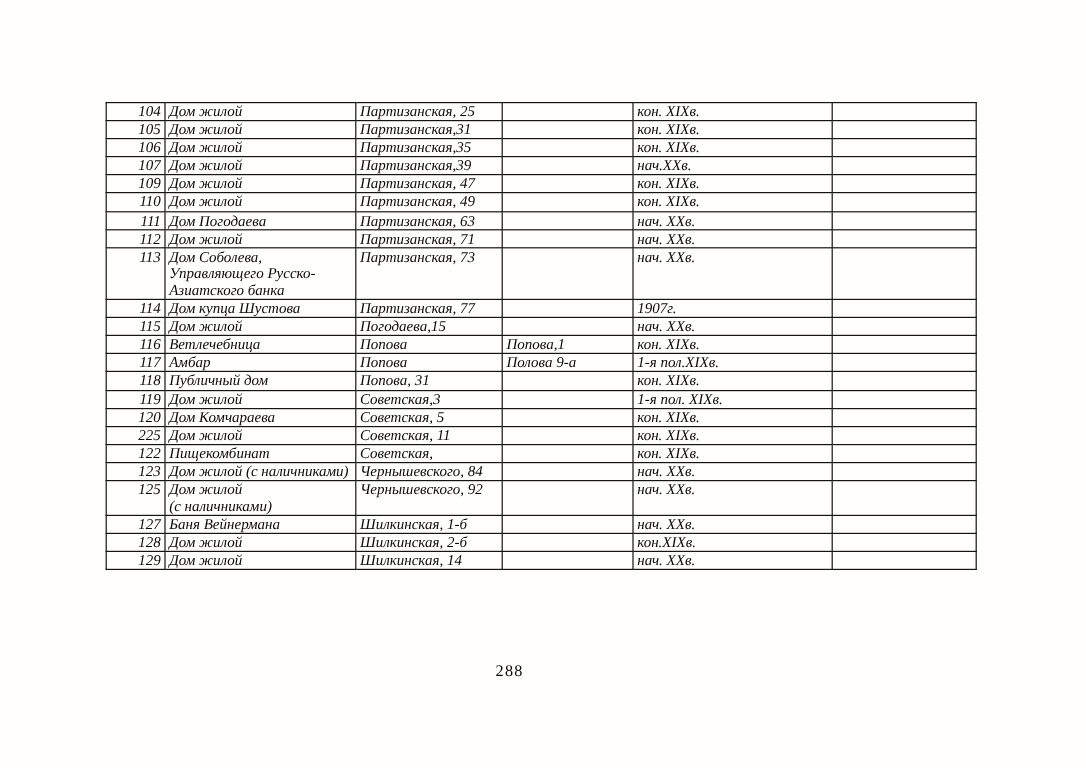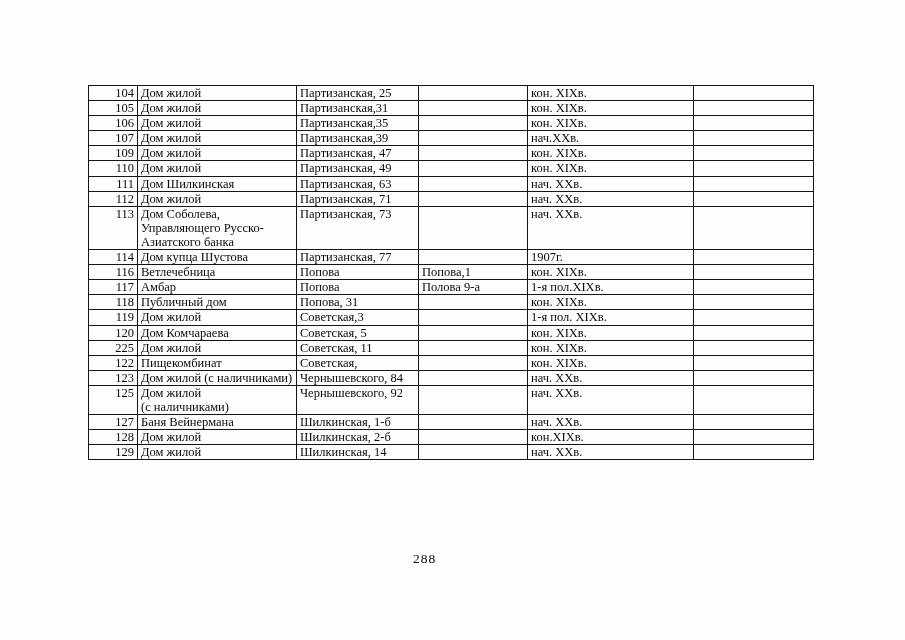--- a/index.html
+++ b/index.html
@@ -23,21 +23,21 @@
     table-layout: fixed;
   }
   table.monuments td {
     border: 1px solid #141414;
     font-size: 12.5px;
     line-height: 14.1px;
     vertical-align: top;
     padding: 0 3px;
     overflow: hidden;
   }
-  table.monuments tr { height: 14.7px; }
+  table.monuments tr { height: 14.7px; font-style: italic; }
   td.col-num   { text-align: right; padding-right: 3px; }
   td.col-name  { padding-left: 7px; white-space: pre-line; }
   td.col-addr  { padding-left: 5px; white-space: pre-line; }
   td.col-addr2 { padding-left: 5px; }
   td.col-date  { text-align: left; }
   td.col-notes { }
   .page-number {
     position: absolute;
     left: 413px; top: 551px;
     width: 80px;
@@ -104,21 +104,21 @@
         <tr>
           <td class="col-num">110</td>
           <td class="col-name">Дом жилой</td>
           <td class="col-addr">Партизанская, 49</td>
           <td class="col-addr2"></td>
           <td class="col-date">кон. XIXв.</td>
           <td class="col-notes"></td>
         </tr>
         <tr>
           <td class="col-num">111</td>
-          <td class="col-name">Дом Шилкинская</td>
+          <td class="col-name">Дом Погодаева</td>
           <td class="col-addr">Партизанская, 63</td>
           <td class="col-addr2"></td>
           <td class="col-date">нач. XXв.</td>
           <td class="col-notes"></td>
         </tr>
         <tr>
           <td class="col-num">112</td>
           <td class="col-name">Дом жилой</td>
           <td class="col-addr">Партизанская, 71</td>
           <td class="col-addr2"></td>
@@ -137,20 +137,28 @@
         </tr>
         <tr>
           <td class="col-num">114</td>
           <td class="col-name">Дом купца Шустова</td>
           <td class="col-addr">Партизанская, 77</td>
           <td class="col-addr2"></td>
           <td class="col-date">1907г.</td>
           <td class="col-notes"></td>
         </tr>
         <tr>
+          <td class="col-num">115</td>
+          <td class="col-name">Дом жилой</td>
+          <td class="col-addr">Погодаева,15</td>
+          <td class="col-addr2"></td>
+          <td class="col-date">нач. XXв.</td>
+          <td class="col-notes"></td>
+        </tr>
+        <tr>
           <td class="col-num">116</td>
           <td class="col-name">Ветлечебница</td>
           <td class="col-addr">Попова</td>
           <td class="col-addr2">Попова,1</td>
           <td class="col-date">кон. XIXв.</td>
           <td class="col-notes"></td>
         </tr>
         <tr>
           <td class="col-num">117</td>
           <td class="col-name">Амбар</td>

